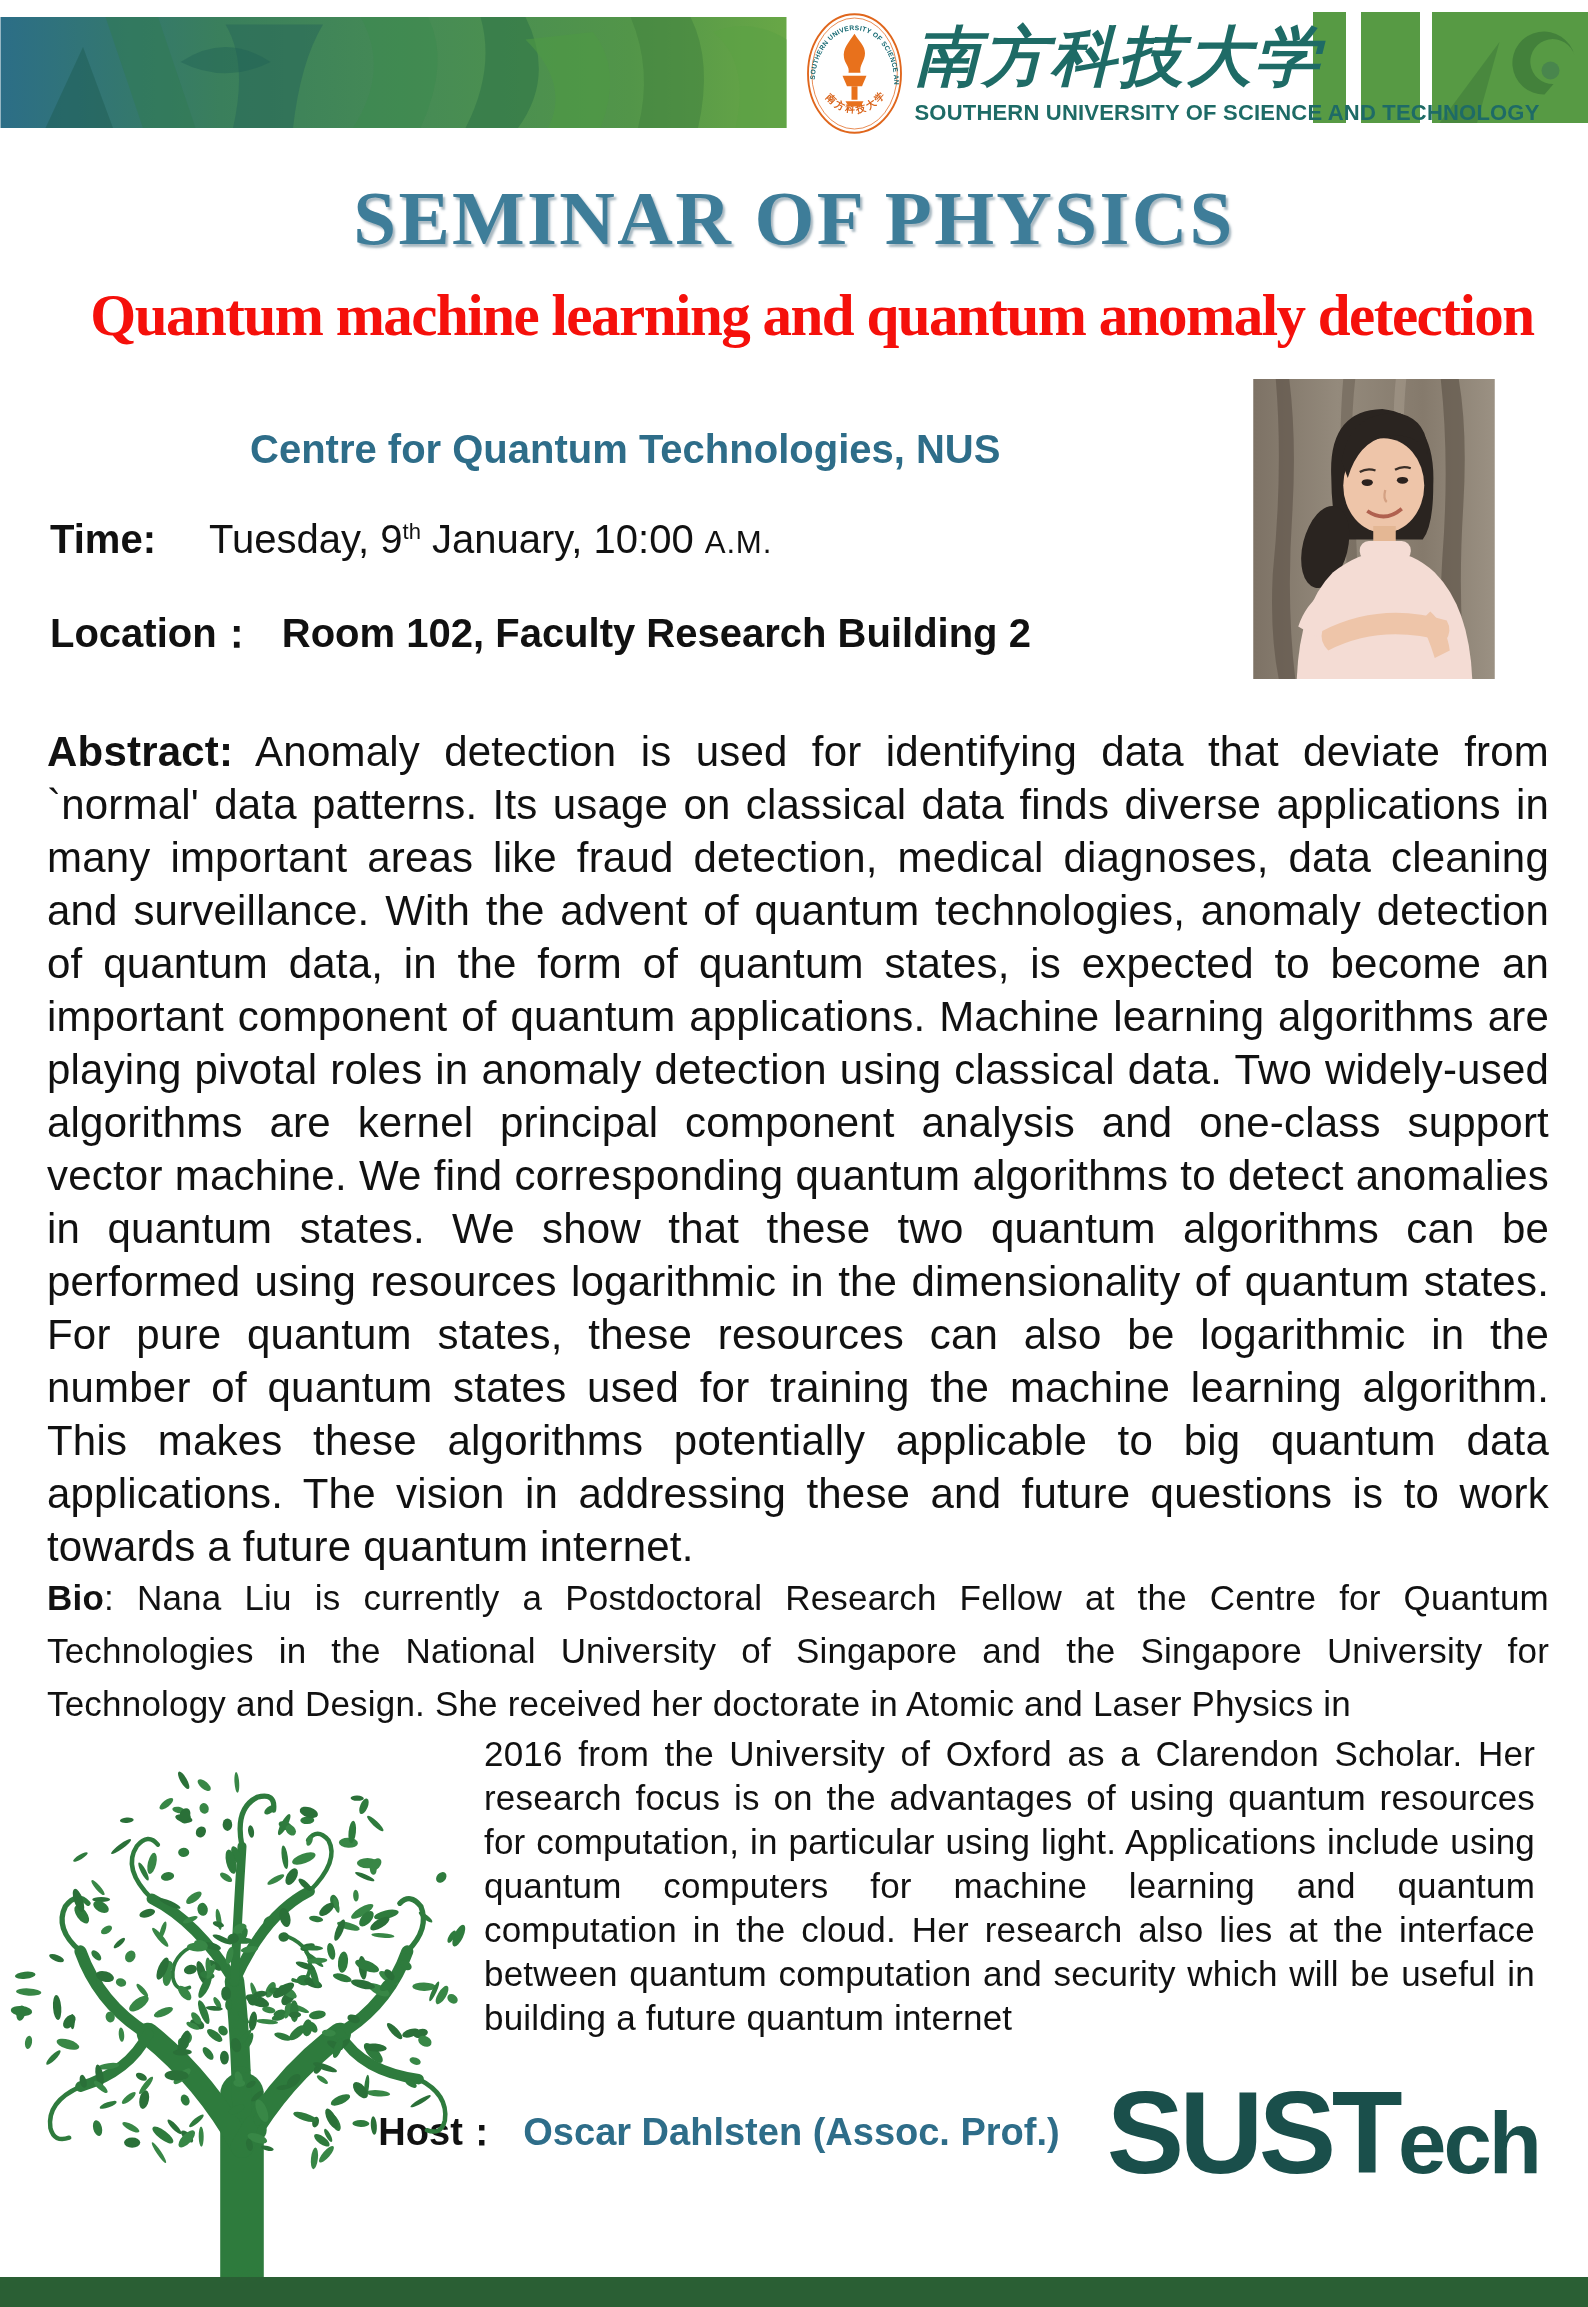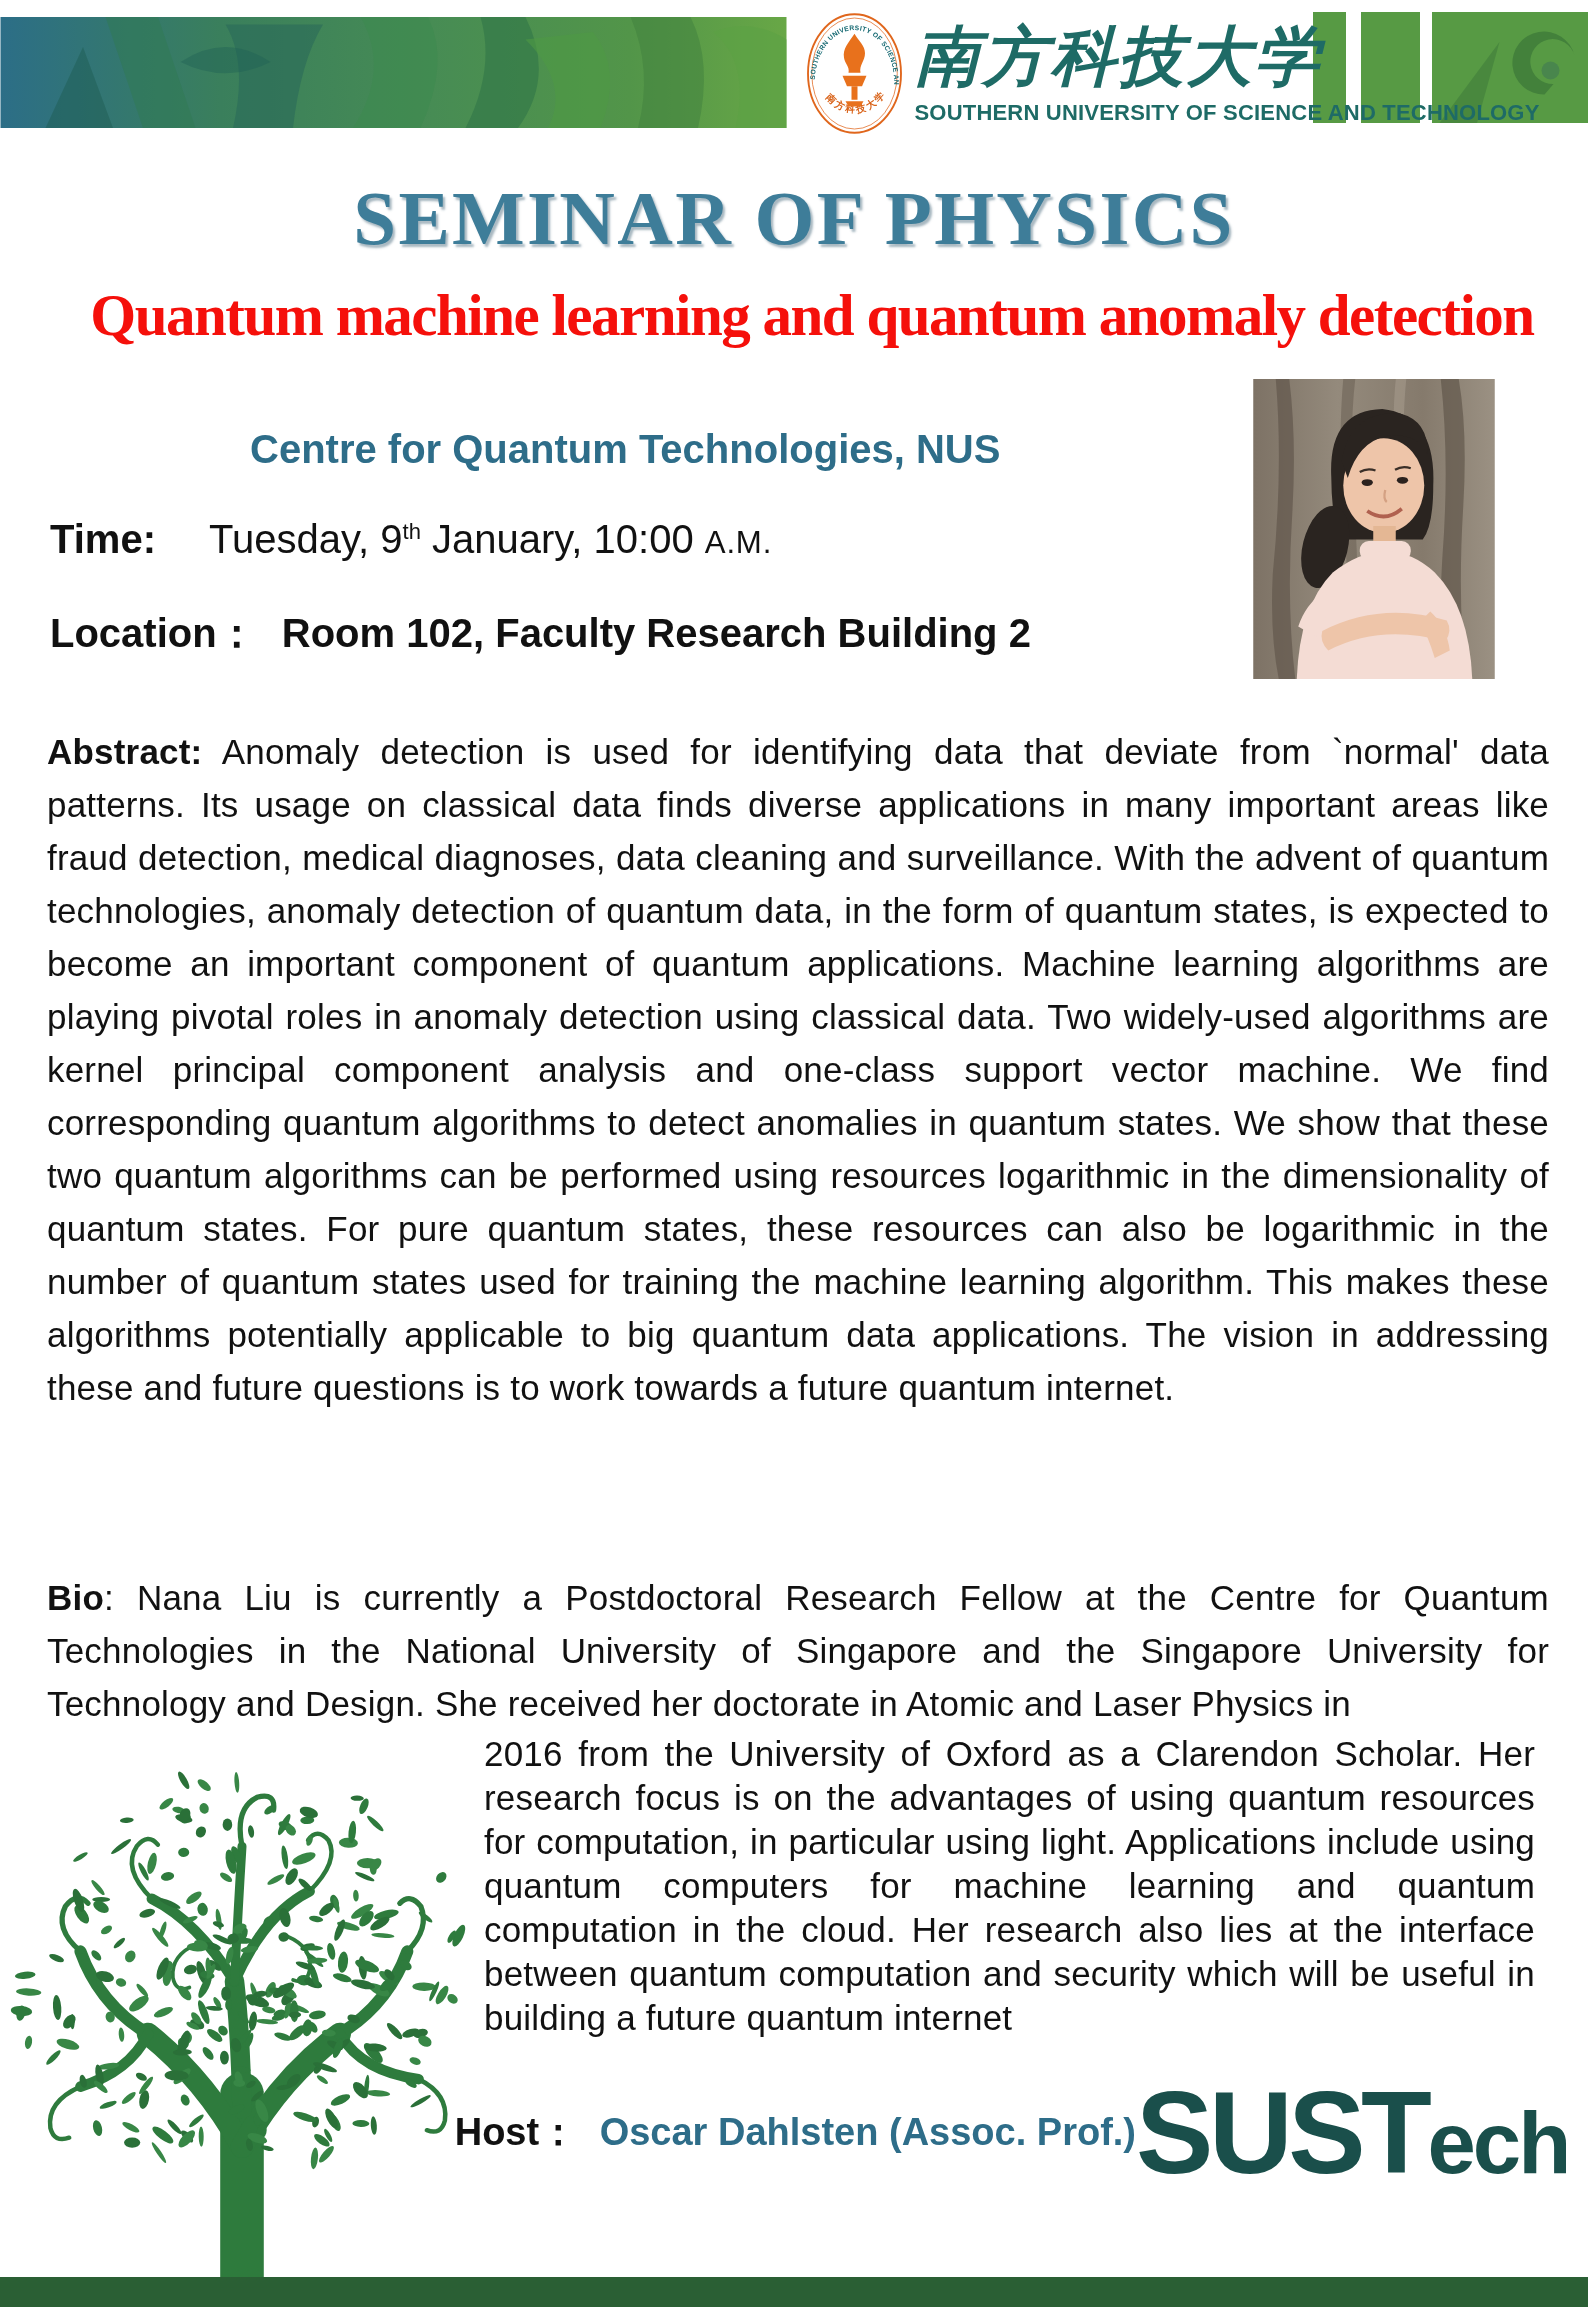--- a/index.html
+++ b/index.html
@@ -72,41 +72,41 @@
   .meridiem { font-size:0.78em; letter-spacing:0.8px; }
   .row-location { margin-top:44px; }
   .row-location .value { margin-left:14px; }
 
   
   .photo { position:absolute; left:1253px; top:379px; width:242px; height:300px; }
 
   
   .abstract {
     position:absolute; left:47px; top:725px; width:1502px;
-    font-size:35px; line-height:53px; letter-spacing:0.2px;
+    font-size:42px; line-height:53px; letter-spacing:0.2px;
     text-align:justify;
   }
   .abstract b { font-weight:bold; }
   .bio-intro {
     position:absolute; left:47px; top:1571px; width:1502px;
     font-size:35px; line-height:53px; letter-spacing:0.2px;
     text-align:justify;
   }
   .bio-intro b { font-weight:bold; }
 
   .bio-row { position:absolute; left:0; top:1727px; width:1588px; height:552px; display:flex; }
   .tree-wrap { width:484px; position:relative; }
   .tree-wrap svg { position:absolute; left:9px; top:28.5px; }
   .bio-col { width:1055px; }
   .bio-wrapped {
     margin-top:4.5px; width:1051px;
     font-size:35px; line-height:44px; letter-spacing:0.2px;
     text-align:justify;
   }
-  .host-row { margin-top:44px; width:1055px; display:flex; justify-content:center; align-items:center; }
+  .host-row { margin-top:44px; width:1055px; display:flex; justify-content:flex-end; align-items:center;gap:47px; }
   .host-text { font-size:38px; font-weight:bold; white-space:nowrap; }
   .host-text .host-name { color:#2e6d89; margin-left:22.5px; }
   .sustech { display:flex; align-items:baseline; color:#1a4f4b; margin-right:0px; line-height:0.85; }
   .sustech .big   { font-size:116px; font-weight:bold; letter-spacing:-4.5px; }
   .sustech .small { font-size:87px; font-weight:bold; letter-spacing:-3px; }
 
   
   .footer-bar { position:absolute; left:0; bottom:0; width:1588px; height:30px; background:#2a5f34; }
 </style>
 </head>

